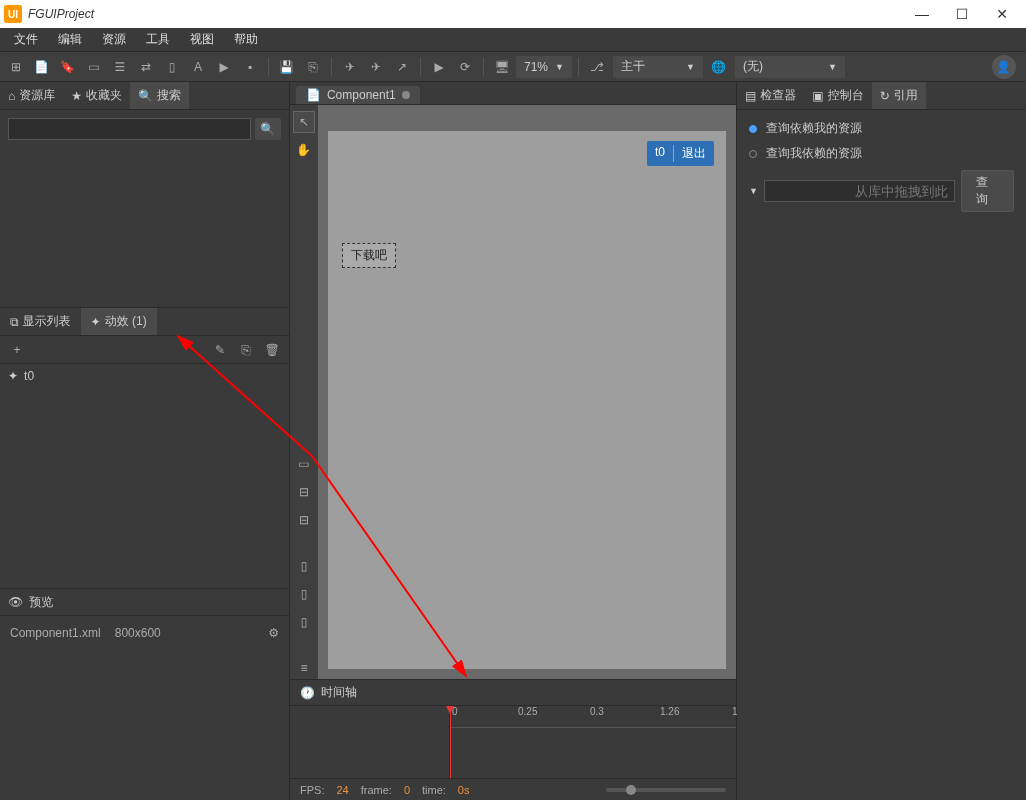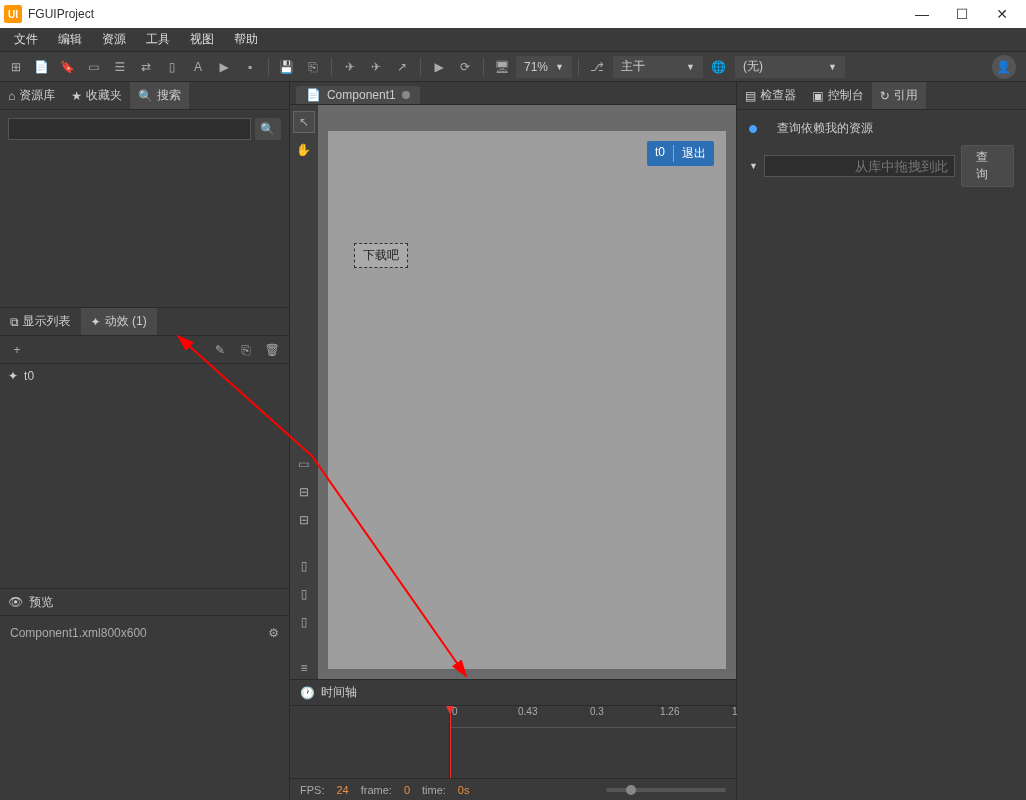--- a/index.html
+++ b/index.html
@@ -1,21 +1,21 @@
 <!DOCTYPE html>
 <html><head>
   <meta charset="utf-8">
   <style>
     * { margin: 0; padding: 0; box-sizing: border-box; user-select: none; }
     body { width: 1026px; height: 800px; background: #3a3a3a; font-family: "Microsoft YaHei", "SimSun", sans-serif; font-size: 12px; color: #ccc; overflow: hidden; position: relative; }
     
     
     .titlebar { height: 28px; background: #fff; display: flex; align-items: center; padding: 0 4px; color: #333; }
     .titlebar .logo { width: 18px; height: 18px; background: #ff9800; color: #fff; font-size: 10px; font-weight: bold; display: flex; align-items: center; justify-content: center; margin-right: 6px; border-radius: 2px; }
-    .titlebar .title { flex: 1; font-size: 12px; }
+    .titlebar .title { flex: 1; font-size: 12px; font-style: italic; }
     .titlebar .winbtn { width: 40px; height: 28px; display: flex; align-items: center; justify-content: center; font-size: 14px; }
     
     
     .menubar { height: 24px; background: #3a3a3a; display: flex; align-items: center; padding: 0 4px; border-bottom: 1px solid #2a2a2a; }
     .menubar .item { padding: 0 10px; height: 24px; display: flex; align-items: center; color: #ddd; }
     
     
     .toolbar { height: 30px; background: #3f3f3f; display: flex; align-items: center; padding: 0 4px; border-bottom: 1px solid #2a2a2a; gap: 2px; }
     .toolbar .btn { width: 24px; height: 24px; display: flex; align-items: center; justify-content: center; color: #aaa; border-radius: 2px; }
     .toolbar .sep { width: 1px; height: 18px; background: #555; margin: 0 4px; }
@@ -39,38 +39,38 @@
     .left .listtabs { display: flex; height: 28px; border-bottom: 1px solid #2a2a2a; }
     .left .listtab { padding: 0 10px; display: flex; align-items: center; gap: 4px; }
     .left .listtab.active { background: #4a4a4a; }
     .left .listtools { display: flex; height: 28px; align-items: center; padding: 0 6px; gap: 4px; border-bottom: 1px solid #2a2a2a; }
     .left .listtools .spacer { flex: 1; }
     .left .listtools .btn { width: 22px; height: 22px; display: flex; align-items: center; justify-content: center; color: #aaa; }
     .left .animlist { flex: 1; }
     .left .animitem { height: 24px; display: flex; align-items: center; padding: 0 8px; gap: 6px; }
     
     .left .previewhdr { height: 28px; display: flex; align-items: center; padding: 0 8px; gap: 6px; border-top: 1px solid #2a2a2a; border-bottom: 1px solid #2a2a2a; }
-    .left .previewinfo { padding: 10px; display: flex; align-items: center; color: #aaa; }
+    .left .previewinfo { padding: 10px; display: flex; align-items: center; gap: 14px; color: #aaa; }
     .left .previewinfo .gear { margin-left: auto; }
     
     
     .center { flex: 1; display: flex; flex-direction: column; background: #3a3a3a; }
     .center .doctabs { height: 28px; display: flex; border-bottom: 1px solid #2a2a2a; padding-left: 6px; }
     .center .doctab { padding: 0 10px; display: flex; align-items: center; gap: 6px; background: #4a4a4a; border-radius: 3px 3px 0 0; margin-top: 4px; }
     .center .doctab .dot { width: 8px; height: 8px; background: #888; border-radius: 50%; }
     .center .workspace { flex: 1; display: flex; position: relative; }
     .center .ltools { width: 28px; background: #3f3f3f; display: flex; flex-direction: column; align-items: center; padding-top: 6px; gap: 6px; }
     .center .ltools .tbtn { width: 22px; height: 22px; display: flex; align-items: center; justify-content: center; color: #aaa; }
     .center .ltools .tbtn.active { background: #4a4a4a; border: 1px solid #666; }
     .center .canvasarea { flex: 1; background: #6a6a6a; position: relative; overflow: hidden; }
     .center .ctrlbar { height: 26px; background: #5a5a5a; display: flex; align-items: center; padding: 0 8px; gap: 6px; color: #ddd; }
     .center .canvas { position: absolute; top: 26px; left: 10px; right: 10px; bottom: 10px; background: #9e9e9e; }
     .center .cornerbox { position: absolute; top: 36px; right: 22px; background: #2c6fb5; color: #fff; padding: 4px 8px; display: flex; gap: 8px; font-size: 12px; border-radius: 2px; }
     .center .cornerbox .div { width: 1px; background: rgba(255,255,255,0.4); }
-    .center .downloadbox { position: absolute; top: 138px; left: 36px; border: 1px dashed #333; padding: 3px 8px; color: #222; background: rgba(200,200,200,0.3); }
+    .center .downloadbox { position: absolute; top: 138px; left: 24px; border: 1px dashed #333; padding: 3px 8px; color: #222; background: rgba(200,200,200,0.3); }
     
     .center .timeline { height: 145px; border-top: 1px solid #2a2a2a; background: #3a3a3a; display: flex; flex-direction: column; }
     .center .tlhdr { height: 26px; display: flex; align-items: center; padding: 0 10px; gap: 6px; border-bottom: 1px solid #2a2a2a; }
     .center .tlbody { flex: 1; display: flex; }
     .center .tlleft { width: 160px; border-right: 1px solid #2a2a2a; }
     .center .tlright { flex: 1; position: relative; }
     .center .ruler { height: 22px; border-bottom: 1px solid #555; position: relative; background: #3a3a3a; }
     .center .ruler .tick { position: absolute; top: 0; font-size: 10px; color: #aaa; }
     .center .playhead { position: absolute; top: 0; left: 0; width: 1px; height: 100%; background: #e33; }
     .center .playhead::before { content: ''; position: absolute; top: 0; left: -4px; width: 0; height: 0; border-left: 4px solid transparent; border-right: 4px solid transparent; border-top: 8px solid #e33; }
@@ -78,21 +78,21 @@
     .center .tlfoot { height: 22px; display: flex; align-items: center; padding: 0 10px; gap: 12px; border-top: 1px solid #2a2a2a; font-size: 11px; }
     .center .tlfoot .lbl { color: #aaa; }
     .center .tlfoot .val { color: #e89040; }
     
     
     .right { width: 290px; background: #3a3a3a; border-left: 1px solid #2a2a2a; }
     .right .tabs { display: flex; height: 28px; border-bottom: 1px solid #2a2a2a; }
     .right .tab { padding: 0 8px; display: flex; align-items: center; gap: 4px; }
     .right .tab.active { background: #4a4a4a; }
     .right .body { padding: 10px 12px; }
-    .right .radio { display: flex; align-items: center; gap: 20px; margin-bottom: 8px; }
+    .right .radio { display: flex; align-items: center; gap: 9px; margin-bottom: 8px; }
     .right .radio .dot { width: 8px; height: 8px; border-radius: 50%; border: 1px solid #888; }
     .right .radio .dot.on { background: #4aa3ff; border-color: #4aa3ff; }
     .right .droprow { display: flex; align-items: center; gap: 6px; margin-top: 8px; }
     .right .droprow .chev { font-size: 9px; }
     .right .droprow input { flex: 1; background: #2e2e2e; border: 1px solid #555; color: #888; padding: 3px 6px; height: 22px; text-align: right; }
     .right .droprow .qbtn { padding: 3px 14px; background: #4a4a4a; border-radius: 2px; border: 1px solid #555; }
     
     
     .arrows { position: absolute; top: 0; left: 0; width: 1026px; height: 800px; pointer-events: none; z-index: 1000; }
     
@@ -256,21 +256,21 @@
     <div class="timeline">
       <div class="tlhdr">
         <span class="icon">🕐</span>
         <span>时间轴</span>
       </div>
       <div class="tlbody">
         <div class="tlleft"></div>
         <div class="tlright">
           <div class="ruler">
             <span class="tick" style="left:2px">0</span>
-            <span class="tick" style="left:68px">0.43</span>
+            <span class="tick" style="left:68px">0.25</span>
             <span class="tick" style="left:140px">0.3</span>
             <span class="tick" style="left:210px">1.26</span>
             <span class="tick" style="left:282px">1</span>
           </div>
           <div class="playhead"></div>
         </div>
       </div>
       <div class="tlfoot">
         <span class="lbl">FPS:</span>
           <span class="val">24</span>
@@ -299,20 +299,24 @@
       <div class="tab active">
           <span class="icon">↻</span>
           <span>引用</span>
         </div>
     </div>
     <div class="body">
       <div class="radio">
         <span class="dot on"></span>
         <span>查询依赖我的资源</span>
       </div>
+      <div class="radio">
+        <span class="dot"></span>
+        <span>查询我依赖的资源</span>
+      </div>
       <div class="droprow">
         <span class="chev">▼</span>
         <input placeholder="从库中拖拽到此" style="">
         <div class="qbtn">查询</div>
       </div>
     </div>
   </div>
 </div>
 
 <svg class="arrows">

